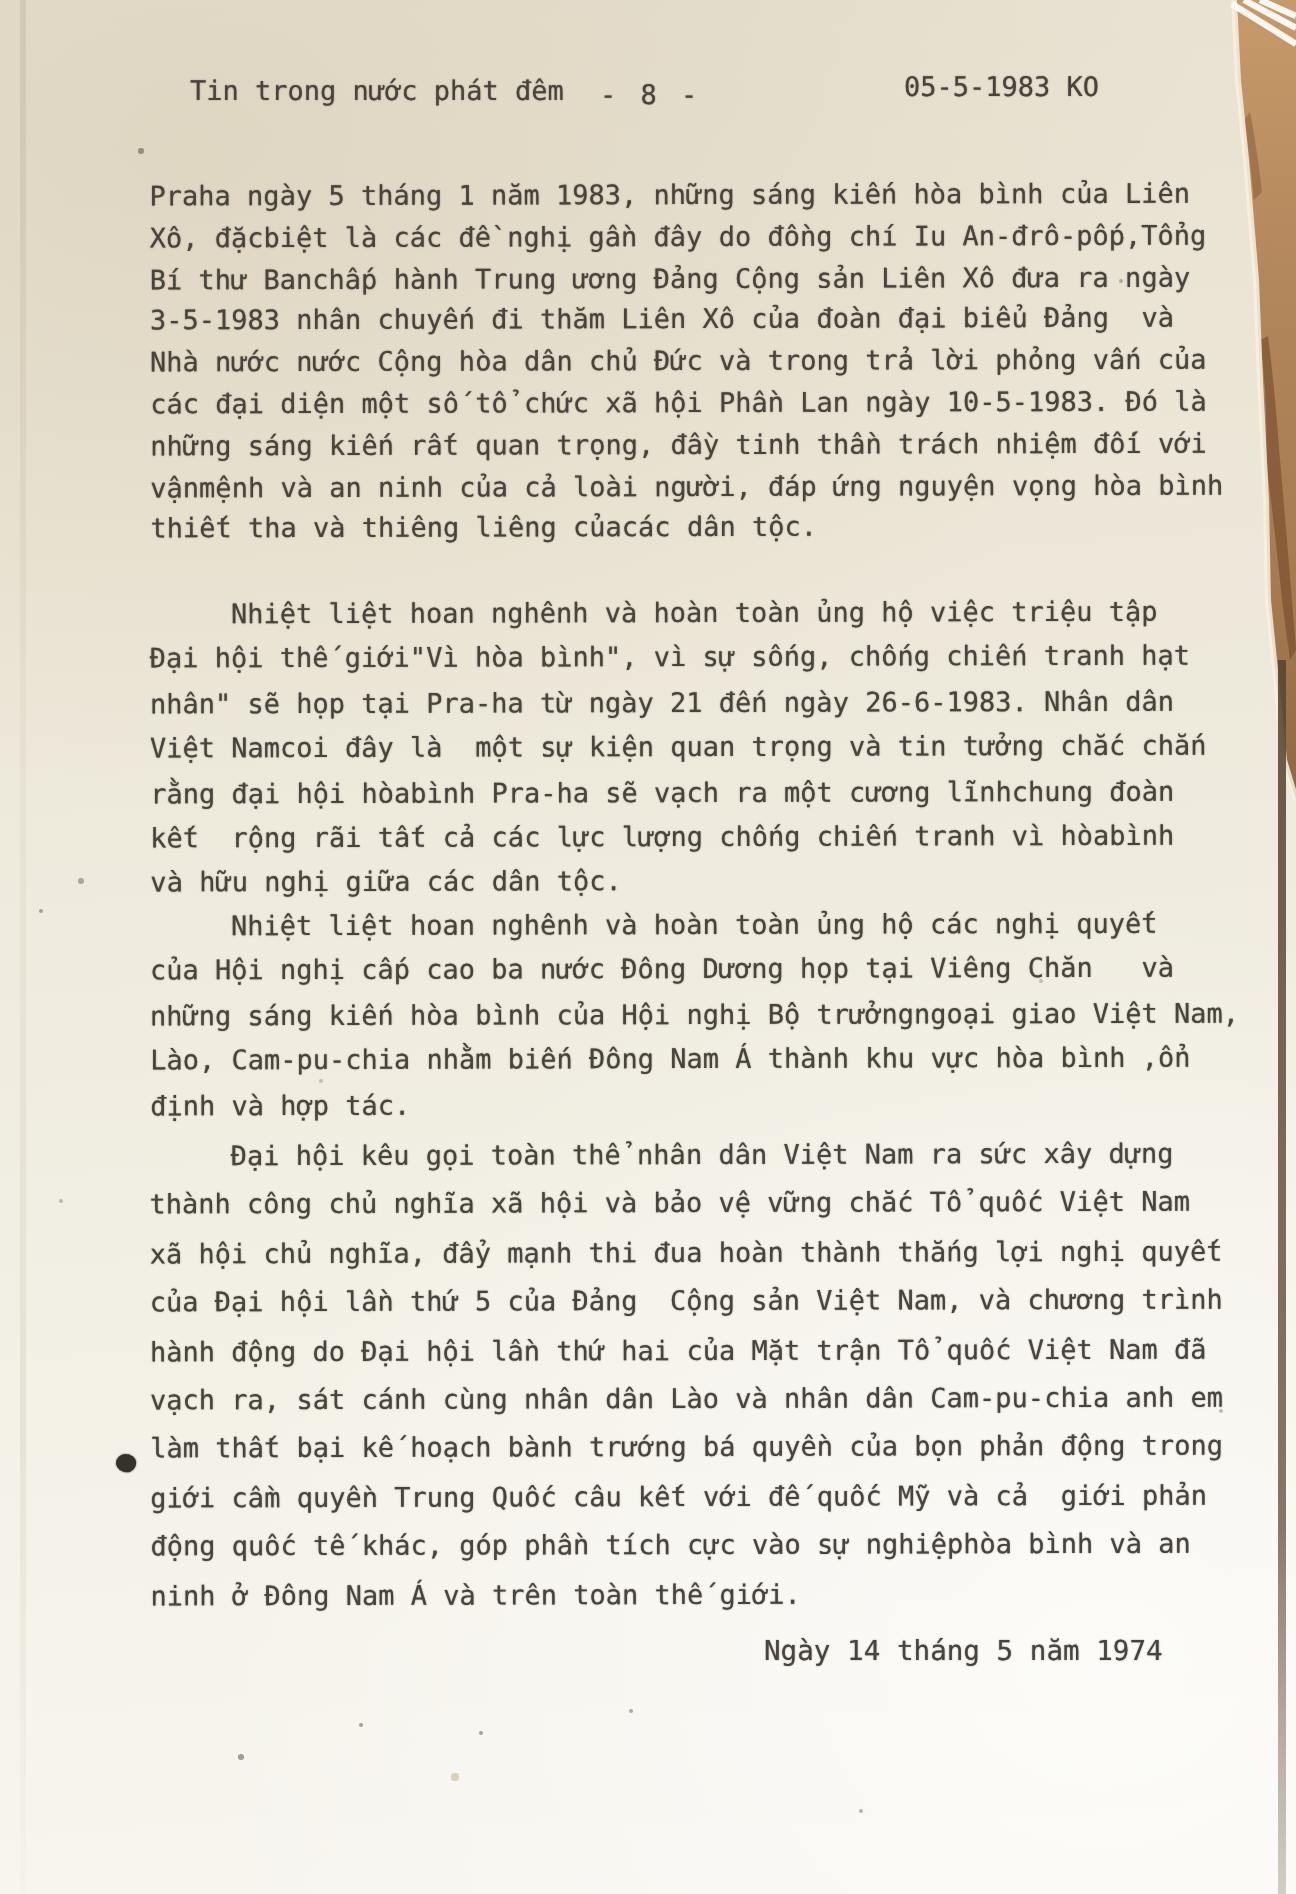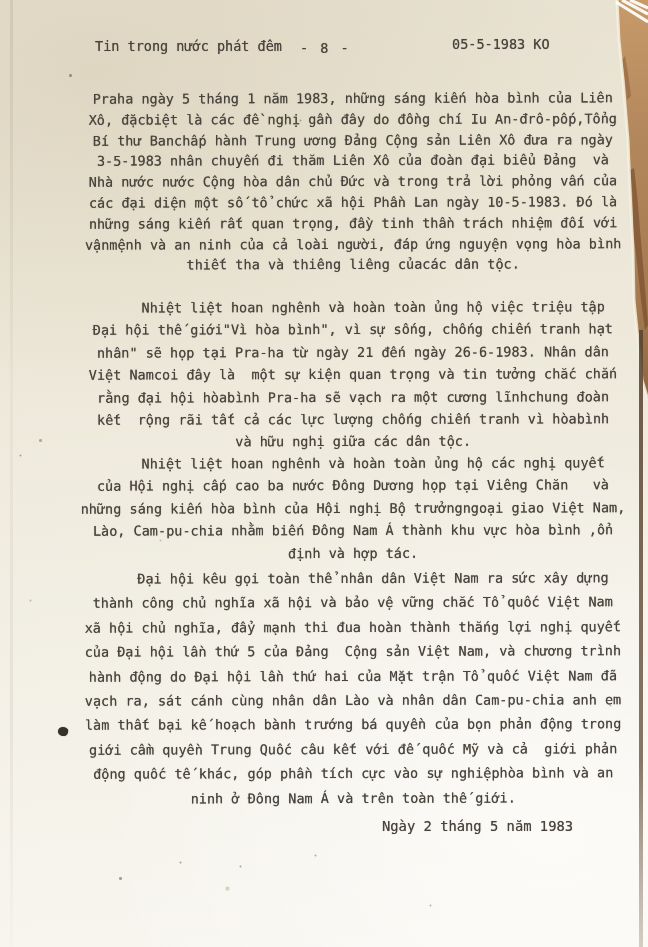--- a/index.html
+++ b/index.html
@@ -6,21 +6,20 @@
   .page {
     position: relative;
     width: 648px;
     height: 947px;
     overflow: hidden;
     font-family: "DejaVu Sans Mono", "Liberation Mono", monospace;
     background:
       radial-gradient(ellipse 820px 520px at 15% 8%, rgba(206,194,166,0.38), transparent 62%),
       radial-gradient(ellipse 760px 640px at 85% 88%, rgba(255,255,255,0.65), transparent 60%),
       linear-gradient(175deg, #e8e1d1 0%, #ece7d8 32%, #f3f0e6 68%, #f8f6f0 100%);
-    text-align: center;
   }
   .ink { color: #48443d; text-shadow: 0 0 0.7px rgba(74,66,55,0.75); }
   .header-row { position: absolute; top: 38px; left: 0; width: 648px; height: 22px; font-size: 13.5px; }
   .header-section { position: absolute; left: 95px; top: 0; }
   .header-page  { position: absolute; left: 300px; top: 2px; letter-spacing: 2px; }
   .header-date  { position: absolute; left: 452px; top: -2px; }
   .para {
     position: absolute;
     left: 75px;
     width: 556px;
@@ -136,17 +135,17 @@
 thành công chủ nghĩa xã hội và bảo vệ vững chắc Tổ quốc Việt Nam
 xã hội chủ nghĩa, đẩy mạnh thi đua hoàn thành thắng lợi nghị quyết
 của Đại hội lần thứ 5 của Đảng  Cộng sản Việt Nam, và chương trình
 hành động do Đại hội lần thứ hai của Mặt trận Tổ quốc Việt Nam đã
 vạch ra, sát cánh cùng nhân dân Lào và nhân dân Cam-pu-chia anh em
 làm thất bại kế hoạch bành trướng bá quyền của bọn phản động trong
 giới cầm quyền Trung Quốc câu kết với đế quốc Mỹ và cả  giới phản
 động quốc tế khác, góp phần tích cực vào sự nghiệphòa bình và an
 ninh ở Đông Nam Á và trên toàn thế giới.</div>
 
-  <div class="dateline ink">Ngày 2 tháng 5 năm 1983</div>
+  <div class="dateline ink">Ngày 14 tháng 5 năm 1974</div>
 
   <div class="ink-blob"></div>
 
 </div>
 
 </body></html>

